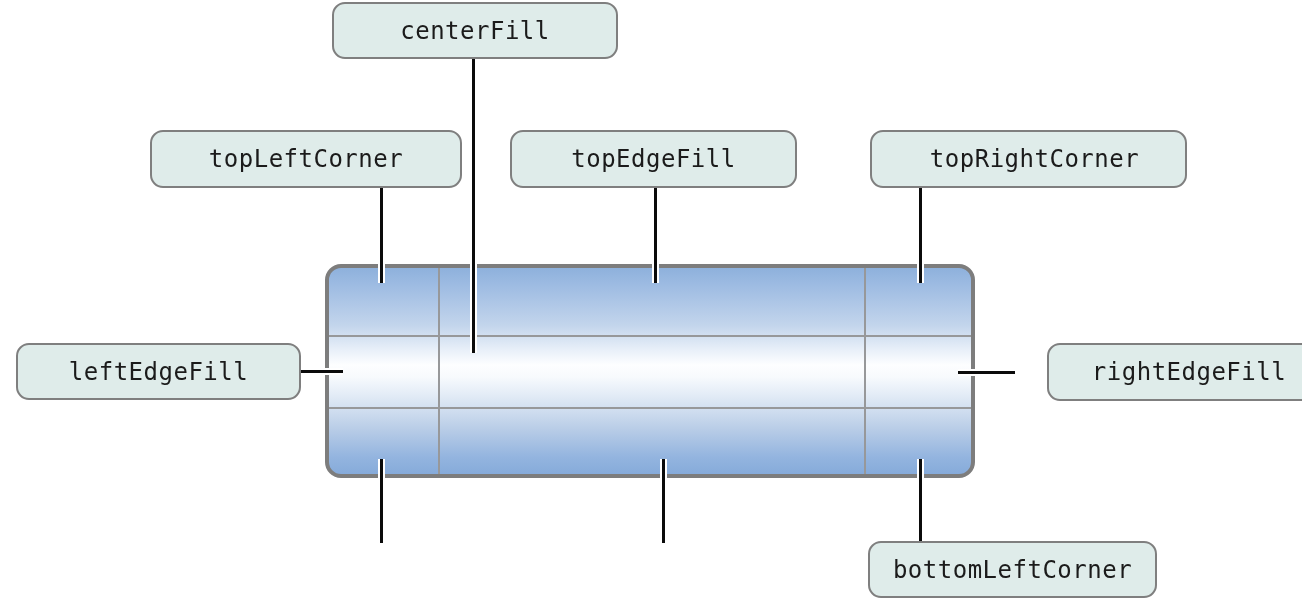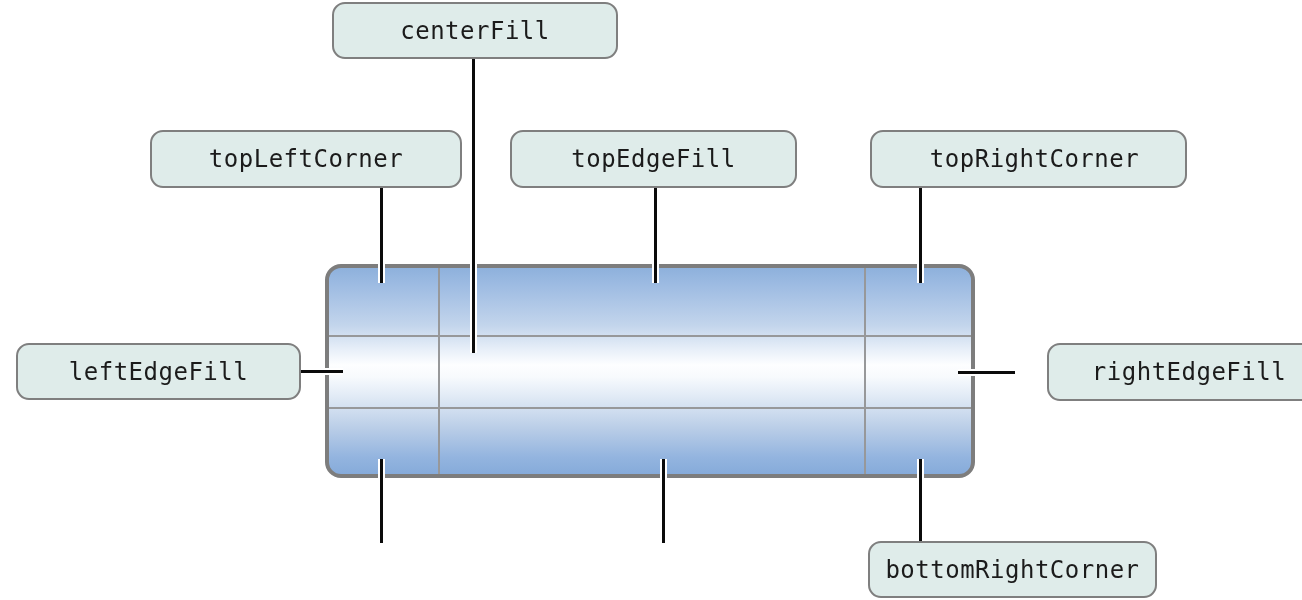--- a/index.html
+++ b/index.html
@@ -96,15 +96,15 @@
   <div class="callout-label" style="left:510px;top:130px;width:287px;height:58px;">topEdgeFill</div>
 
   <div class="callout-label" style="left:870px;top:130px;width:317px;height:58px;padding-left:12px;">topRightCorner</div>
 
   <div class="callout-label" style="left:2px;top:343px;width:285px;height:57px;margin-left:14px;">leftEdgeFill</div>
 
   <div class="callout-label" style="left:1015px;top:343px;width:284px;height:58px;margin-left:32px;">rightEdgeFill</div>
 
 
 
-  <div class="callout-label" style="left:868px;top:541px;width:289px;height:57px;">bottomRightCorner</div>
+  <div class="callout-label" style="left:868px;top:541px;width:289px;height:57px;">bottomLeftCorner</div>
 
 </div>
 
 </body></html>

